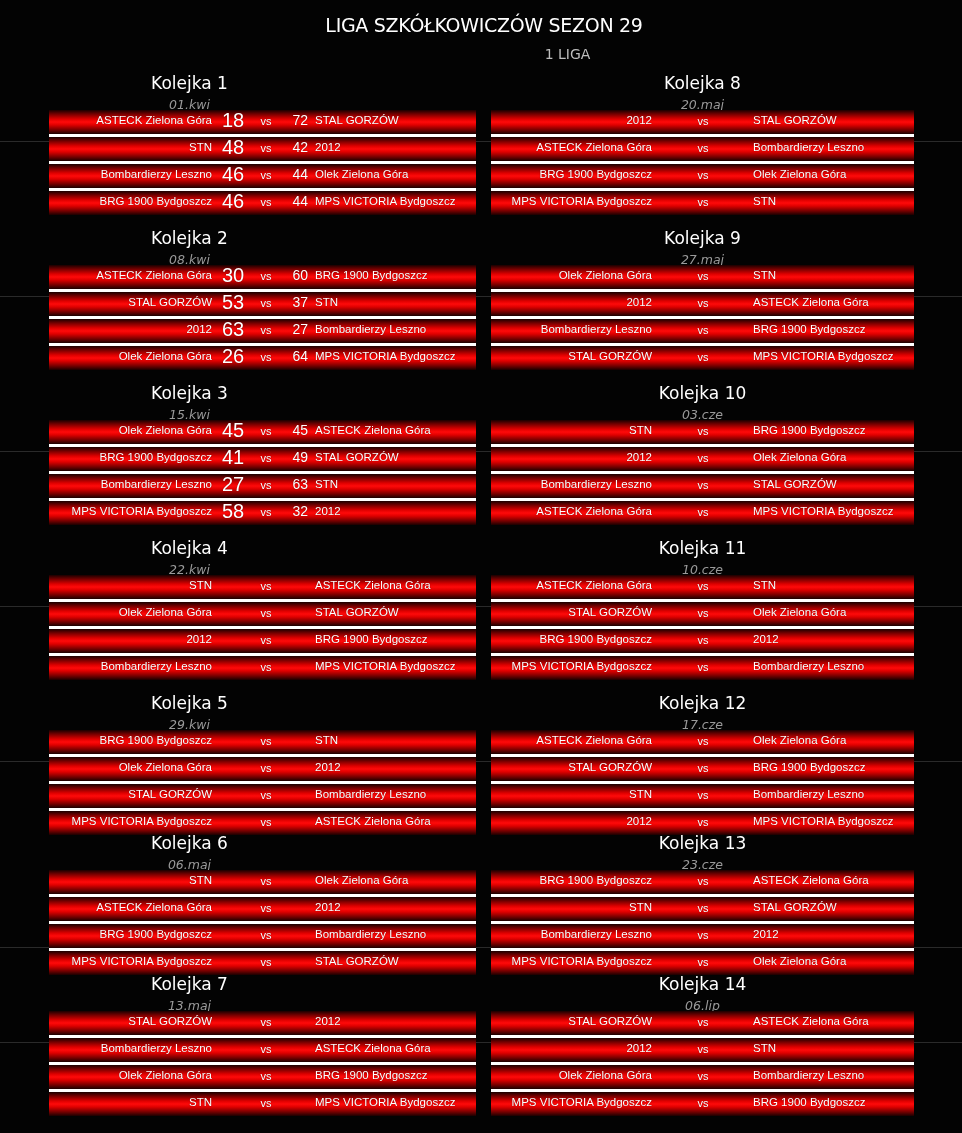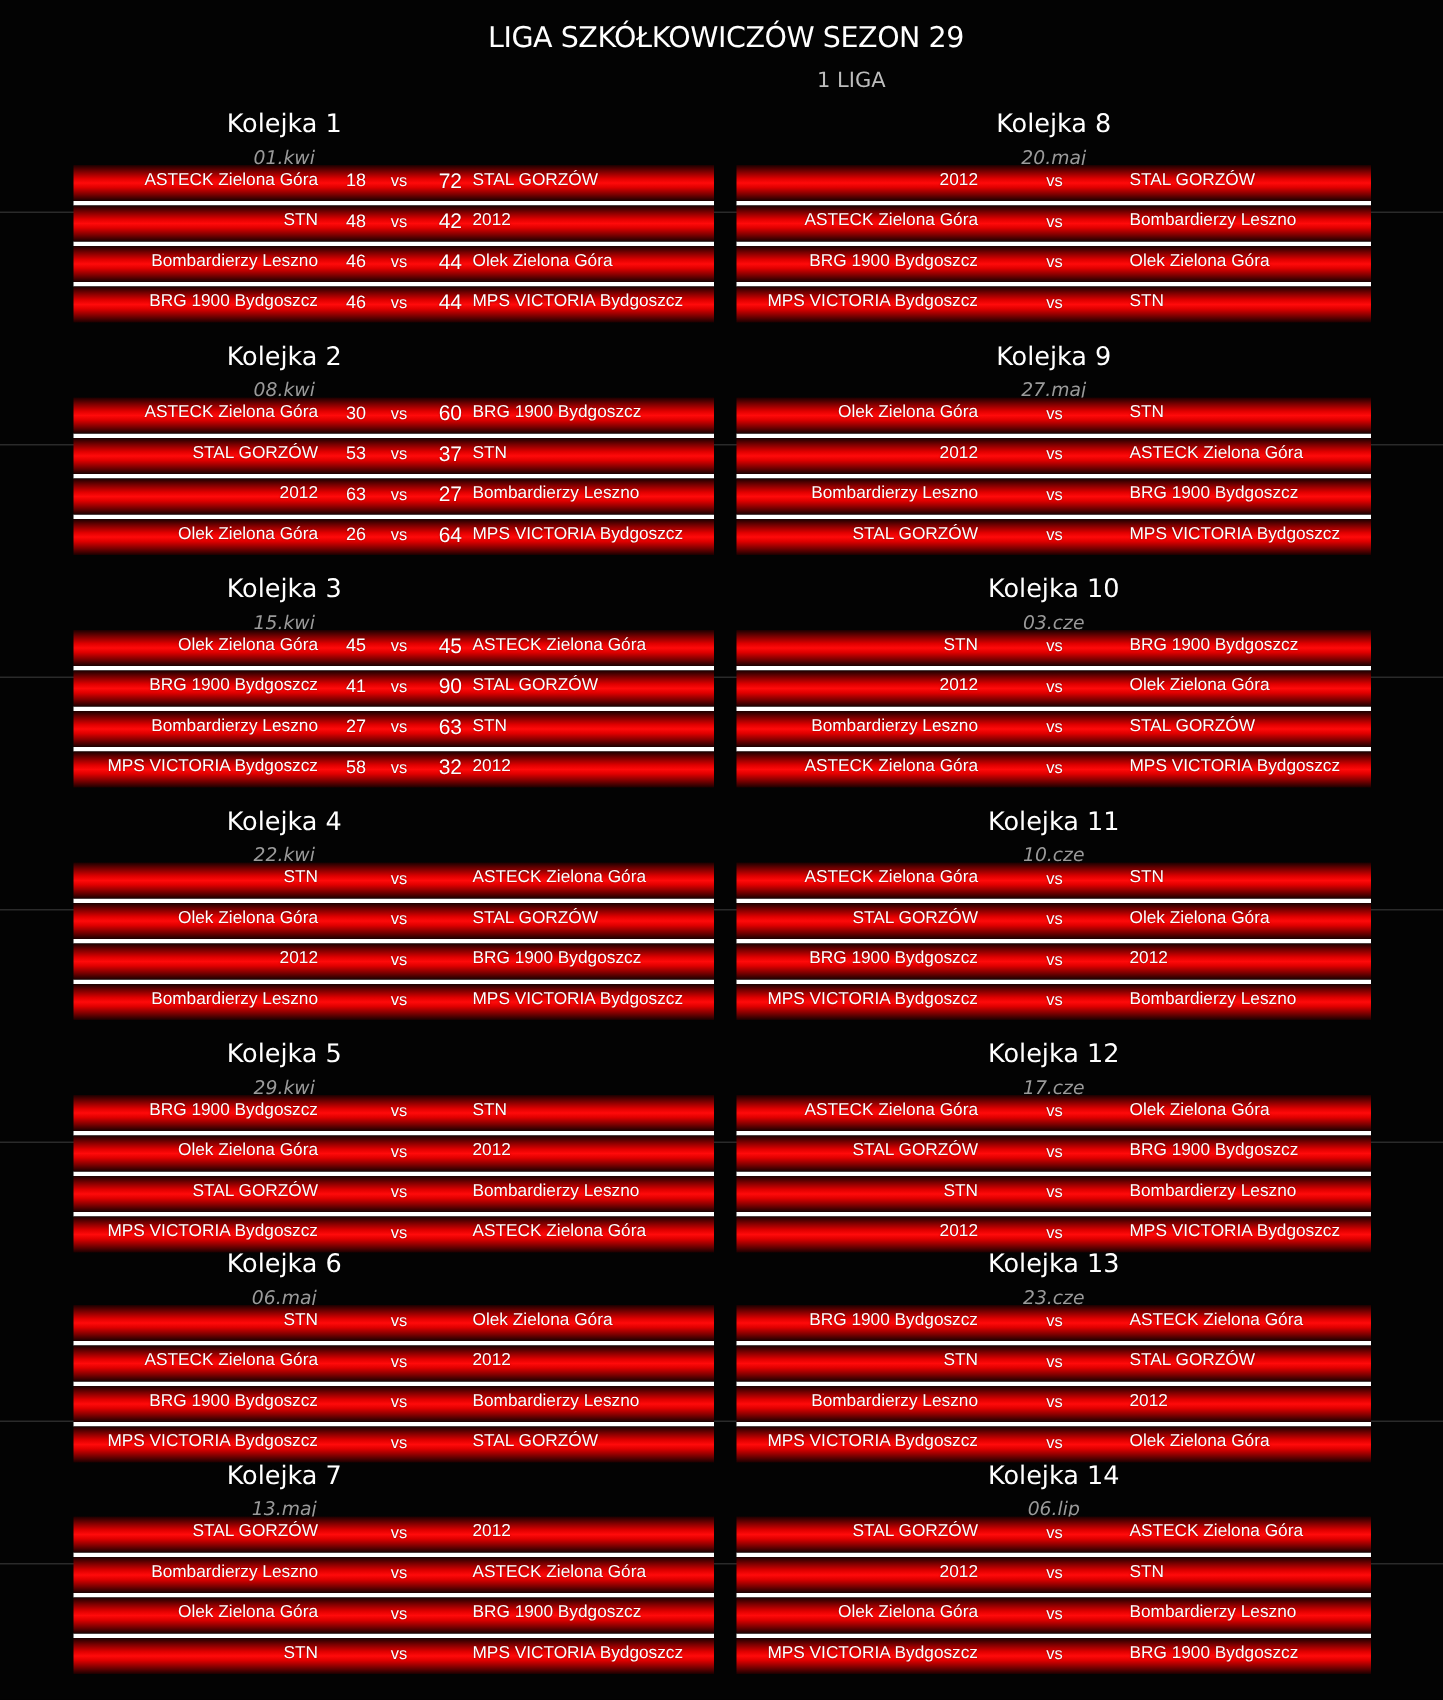--- a/index.html
+++ b/index.html
@@ -33,21 +33,21 @@
   .rows { position:absolute; top:38px; left:0; width:100%; }
   .match {
     position:relative; height:24px; width:100%;
     background:linear-gradient(to bottom, #1a0000 0%, #7a0000 18%, #e00000 38%, #ff0a0a 50%, #e00000 62%, #7a0000 82%, #1a0000 100%);
     font-family:"Liberation Sans", sans-serif; font-size:11.5px; color:#fff;
     text-shadow:0 0 1px #600;
   }
   .sep { height:3px; background:#fff; width:100%; }
   .match span { position:absolute; top:0; line-height:20px; white-space:nowrap; }
   .round.left .home { right:264px; text-align:right; }
-  .round.left .hs { left:173px; width:22px; text-align:right; font-size:12px; }
+  .round.left .hs { left:173px; width:22px; text-align:left; font-size:20px; }
   .round.left .vs { left:207px; width:20px; text-align:center; font-size:11px; top:1px; }
   .round.left .as { left:237px; width:22px; text-align:right; font-size:14px; }
   .round.left .away { left:266px; }
   .round.right .home { right:262px; text-align:right; }
   .round.right .vs { left:202px; width:20px; text-align:center; font-size:11px; top:1px; }
   .round.right .away { left:262px; }
 </style>
 </head>
 <body>
 
@@ -146,21 +146,21 @@
           <span class="hs">45</span>
           <span class="vs">vs</span>
           <span class="as">45</span>
           <span class="away">ASTECK Zielona Góra</span>
         </div>
         <div class="sep"></div>
         <div class="match">
           <span class="home">BRG 1900 Bydgoszcz</span>
           <span class="hs">41</span>
           <span class="vs">vs</span>
-          <span class="as">90</span>
+          <span class="as">49</span>
           <span class="away">STAL GORZÓW</span>
         </div>
         <div class="sep"></div>
         <div class="match">
           <span class="home">Bombardierzy Leszno</span>
           <span class="hs">27</span>
           <span class="vs">vs</span>
           <span class="as">63</span>
           <span class="away">STN</span>
         </div>

